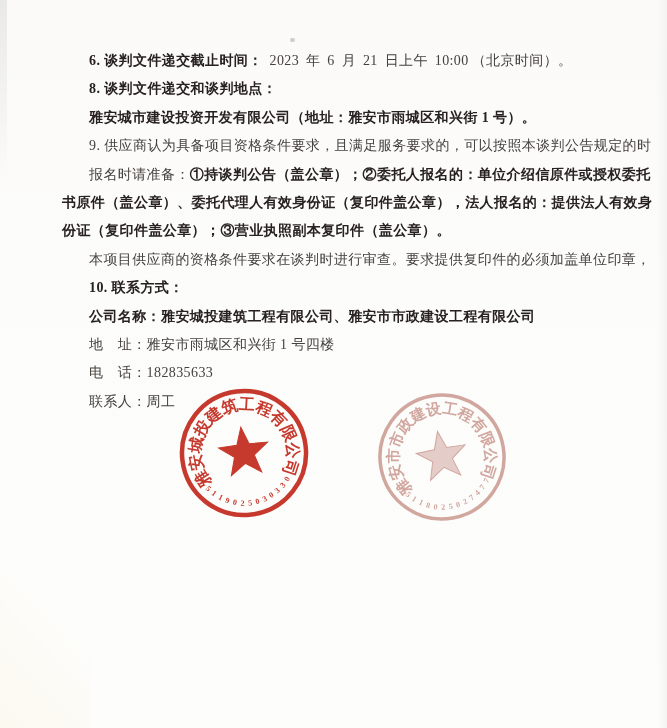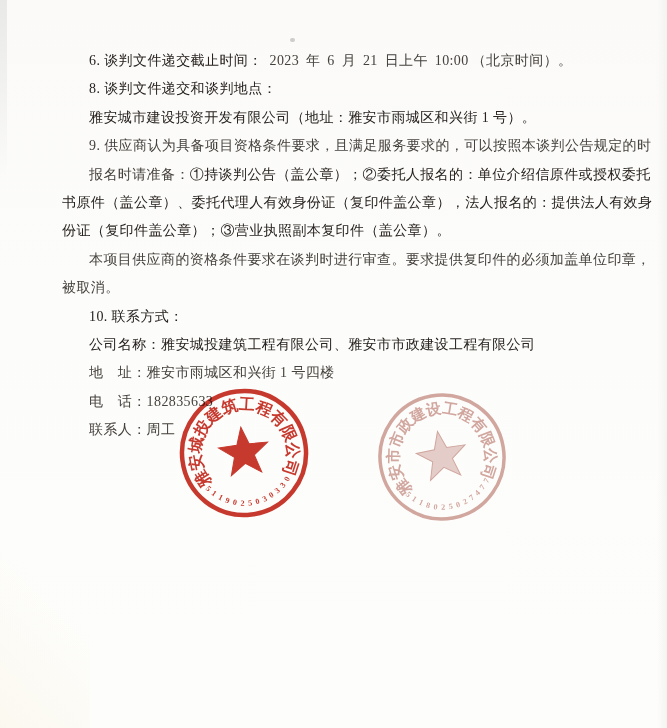--- a/index.html
+++ b/index.html
@@ -44,21 +44,21 @@
   .doc {
     position: absolute;
     left: 62px; top: 47px; right: 36px;
     font-size: 14px;
     line-height: 28.4px;
     letter-spacing: 0.4px;
     color: #45413d;
   }
   .line { white-space: nowrap; }
   .line.indent { padding-left: 27px; }
-  .seg.b { font-weight: normal; color: #27221f; text-align: center; }
+  .seg.b { font-weight: bold; color: #27221f; text-align: center; }
   .seg.u {
     text-underline-offset: 3px;
     padding: 0 3px;
   }
   
   .stamp {
     position: absolute;
     mix-blend-mode: multiply;
     pointer-events: none;
   }
@@ -78,21 +78,20 @@
 
   <div class="doc" id="doc-lines">
       <div class="line indent"><span class="seg b">6. 谈判文件递交截止时间：</span><span class="seg">  </span><span class="seg u">2023</span><span class="seg"> 年</span><span class="seg u"> 6 </span><span class="seg">月</span><span class="seg u"> 21 </span><span class="seg">日上午 </span><span class="seg u">10:00</span><span class="seg">（北京时间）。</span></div>
       <div class="line indent"><span class="seg b">8. 谈判文件递交和谈判地点：</span></div>
       <div class="line indent"><span class="seg b">雅安城市建设投资开发有限公司（地址：雅安市雨城区和兴街 1 号）。</span></div>
       <div class="line indent"><span class="seg">9. 供应商认为具备项目资格条件要求，且满足服务要求的，可以按照本谈判公告规定的时</span></div>
       <div class="line indent"><span class="seg">报名时请准备：</span><span class="seg b">①持谈判公告（盖公章）；②委托人报名的：单位介绍信原件或授权委托</span></div>
       <div class="line"><span class="seg b">书原件（盖公章）、委托代理人有效身份证（复印件盖公章），法人报名的：提供法人有效身</span></div>
       <div class="line"><span class="seg b">份证（复印件盖公章）；③营业执照副本复印件（盖公章）。</span></div>
       <div class="line indent"><span class="seg">本项目供应商的资格条件要求在谈判时进行审查。要求提供复印件的必须加盖单位印章，</span></div>
-      <div class="line"><span class="seg">被取消。</span></div>
       <div class="line indent"><span class="seg b">10. 联系方式：</span></div>
       <div class="line indent"><span class="seg b">公司名称：</span><span class="seg b">雅安城投建筑工程有限公司、雅安市市政建设工程有限公司</span></div>
       <div class="line indent"><span class="seg">地　址：雅安市雨城区和兴街 1 号四楼</span></div>
       <div class="line indent"><span class="seg">电　话：182835633</span></div>
       <div class="line indent"><span class="seg">联系人：周工</span></div>
     </div>
 
   <svg class="stamp left" id="stamp-left" width="190" height="190" viewBox="-95 -95 190 190">
       <circle cx="0" cy="0" r="62" fill="none" stroke="#c5281c" stroke-width="4.5"></circle>
       <polygon points="0.0,-26.0 -6.2,-8.5 -24.7,-8.0 -10.0,3.2 -15.3,21.0 -0.0,10.5 15.3,21.0 10.0,3.2 24.7,-8.0 6.2,-8.5" fill="#c5281c" fill-opacity="1" stroke="#c5281c" stroke-width="1"></polygon>

